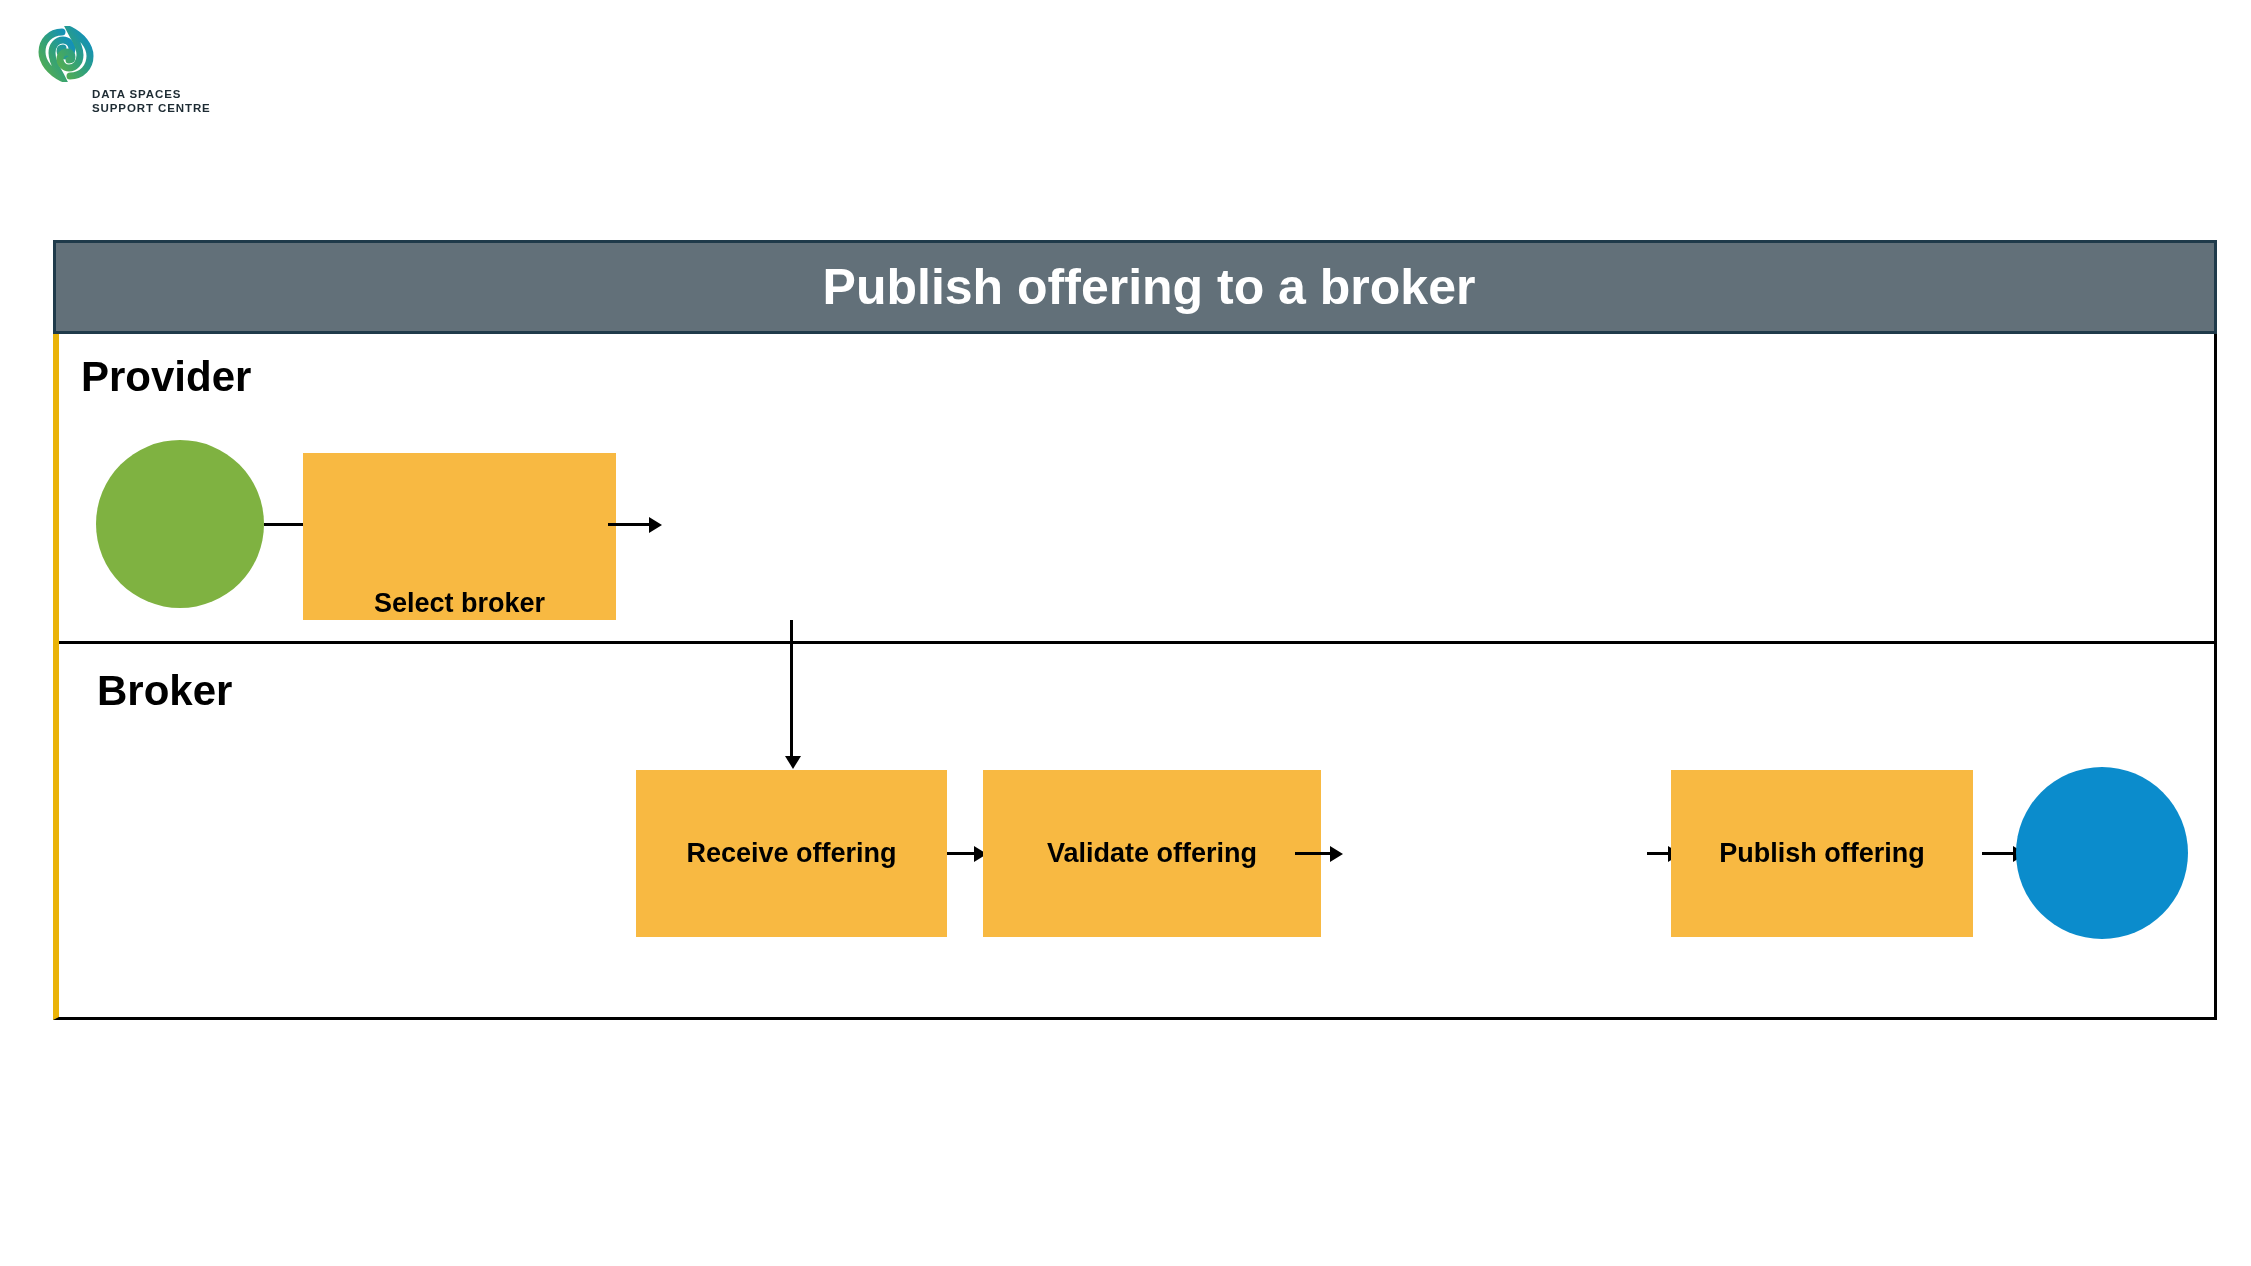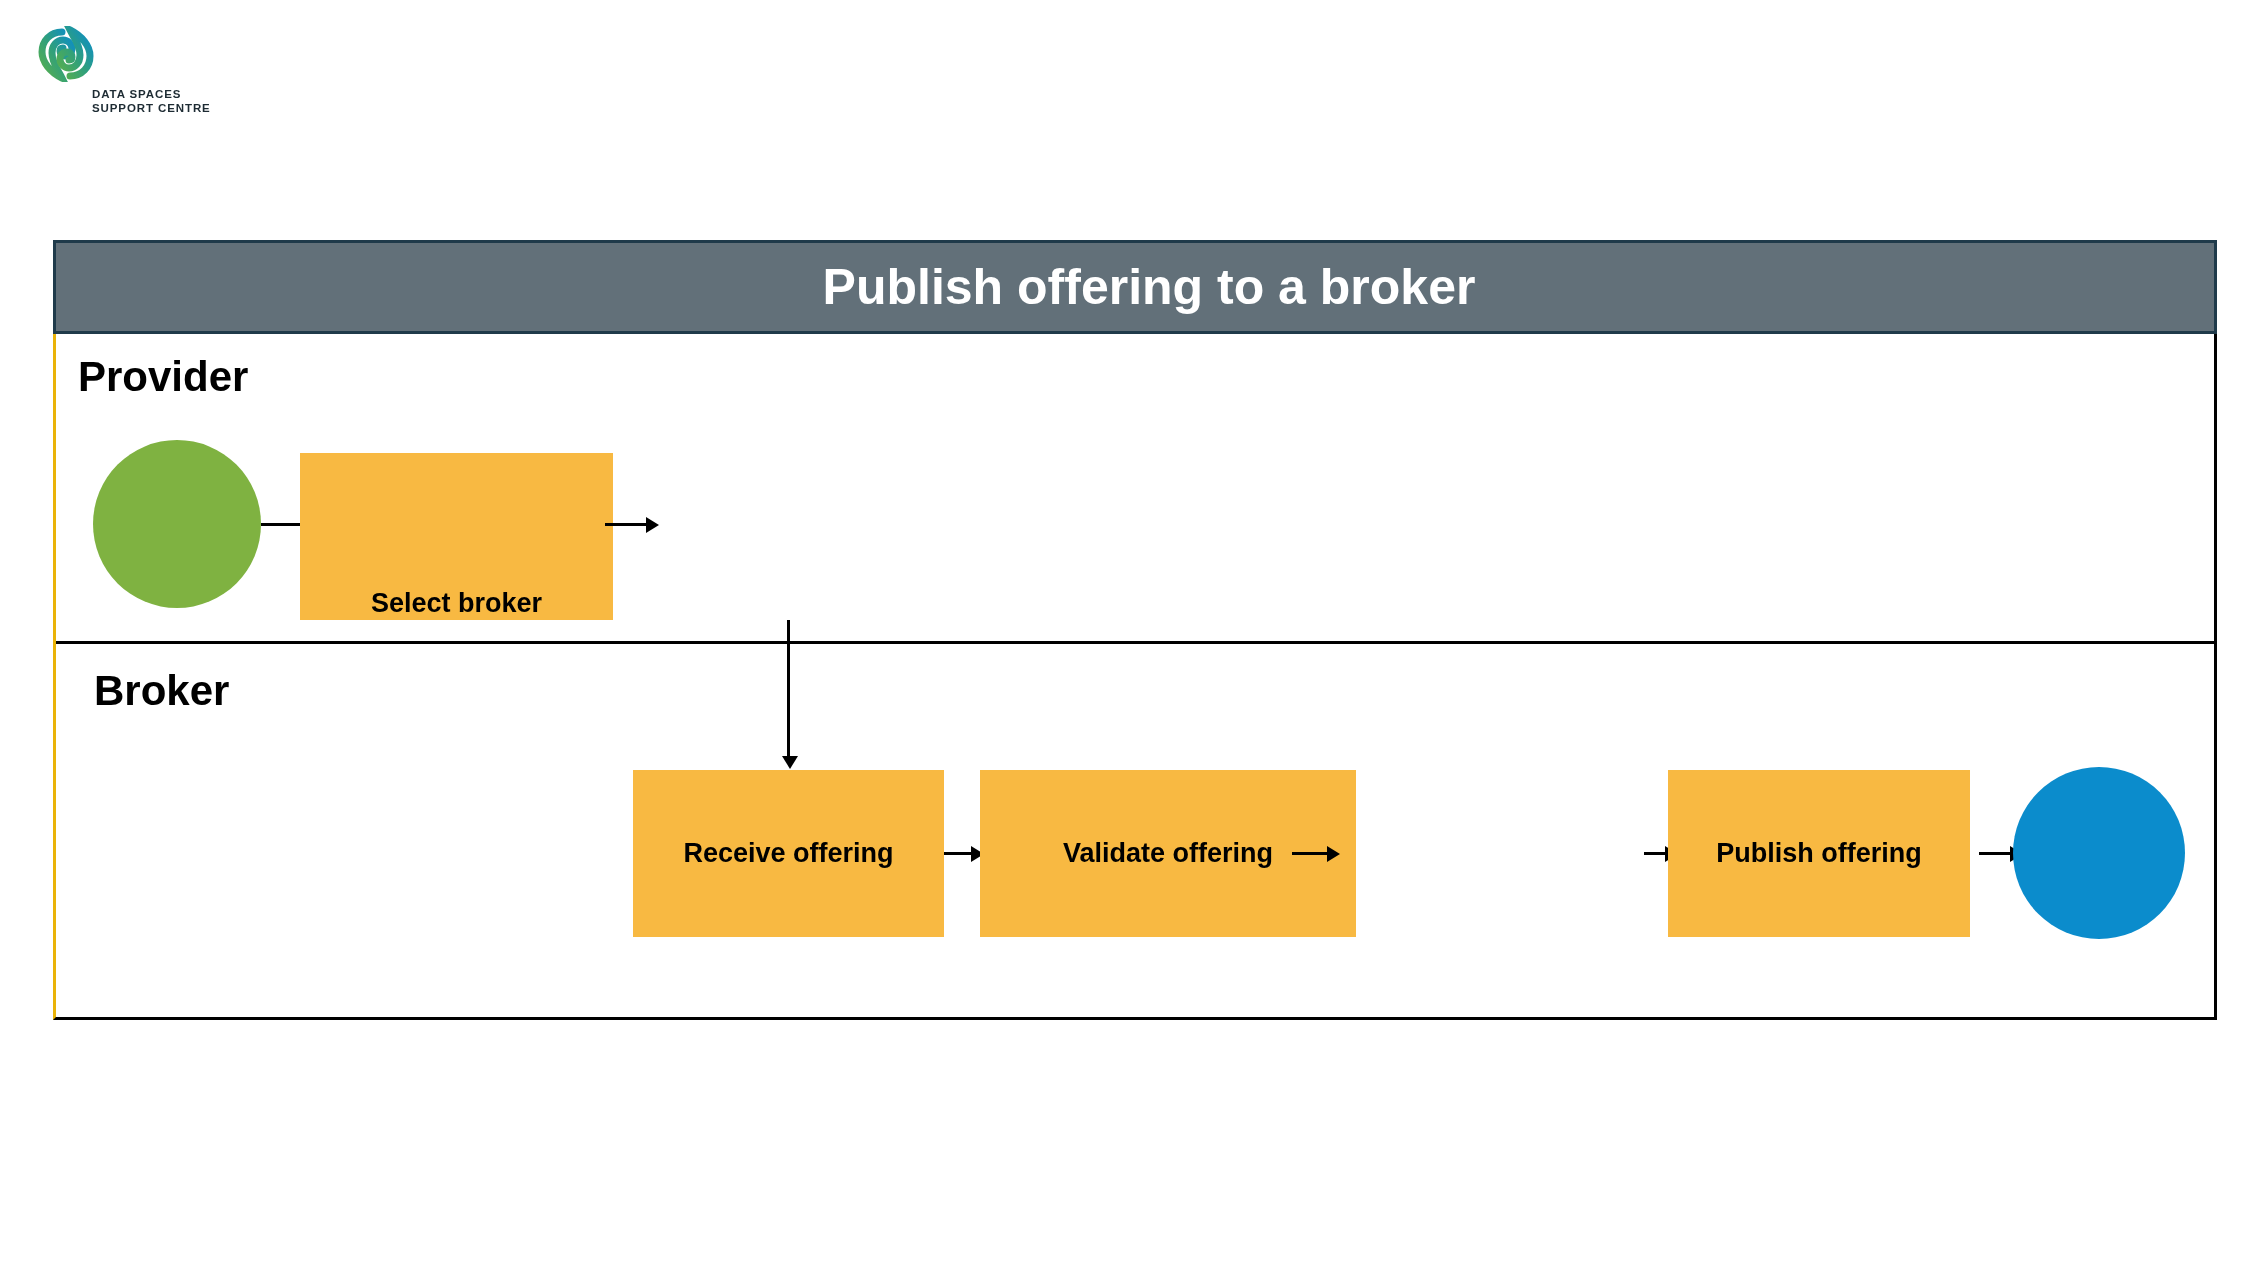--- a/index.html
+++ b/index.html
@@ -77,21 +77,21 @@
     white-space: nowrap;
     margin-left: 28px;
   }
 
   #lanes {
     position: absolute;
     left: 0;
     top: 94px;
     width: 100%;
     height: 686px;
-    border-left: 3px solid #eab308;
+    border-left: 6px solid #eab308;
     border-right: 3px solid #000000;
     border-bottom: 3px solid #000000;
     box-sizing: border-box;
     padding-left: 40px;
   }
   .lane {
     position: absolute;
     left: 0;
     width: 100%;
     box-sizing: border-box;
@@ -220,21 +220,21 @@
       <div class="conn conn-v" style="left:731px; top:0px; height:116px;"></div>
       <div class="arrowhead-down" style="left:726px; top:112px;"></div>
 
       <div class="node" style="left:577px; top:126px; width:311px; height:167px;">
         <span class="node-label">Receive offering</span>
       </div>
 
       <div class="conn conn-h" style="left:888px; top:208px; width:30px;"></div>
       <div class="arrowhead-right" style="left:915px; top:202px;"></div>
 
-      <div class="node" style="left:924px; top:126px; width:376px; height:167px;">
+      <div class="node" style="left:924px; top:126px; width:338px; height:167px;">
         <span class="node-label">Validate offering</span>
       </div>
 
       <div class="conn conn-h" style="left:1236px; top:208px; width:38px;"></div>
       <div class="arrowhead-right" style="left:1271px; top:202px;"></div>
 
 
       <div class="conn conn-h" style="left:1588px; top:208px; width:24px;"></div>
       <div class="arrowhead-right" style="left:1609px; top:202px;"></div>
 

